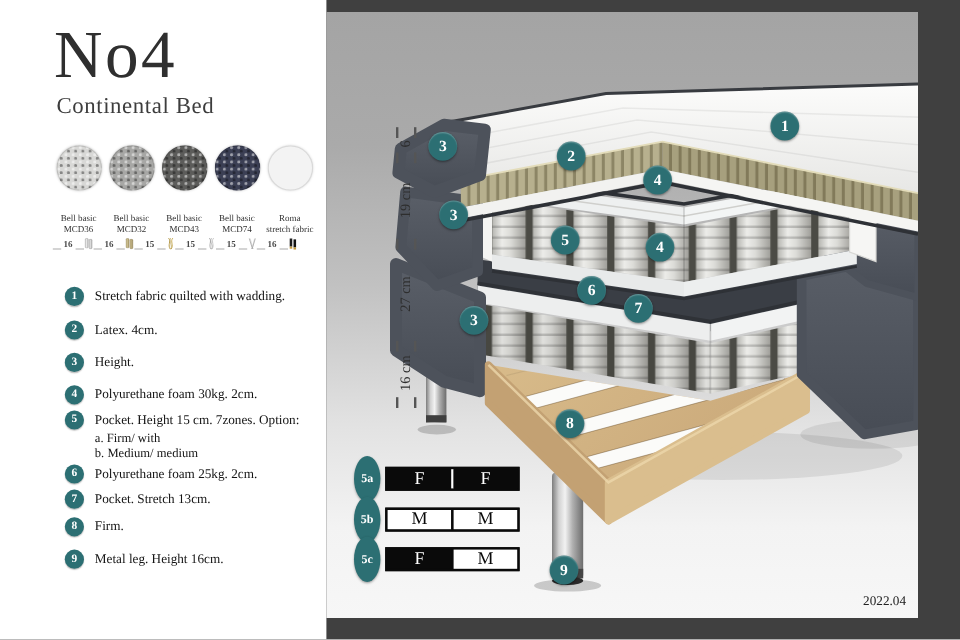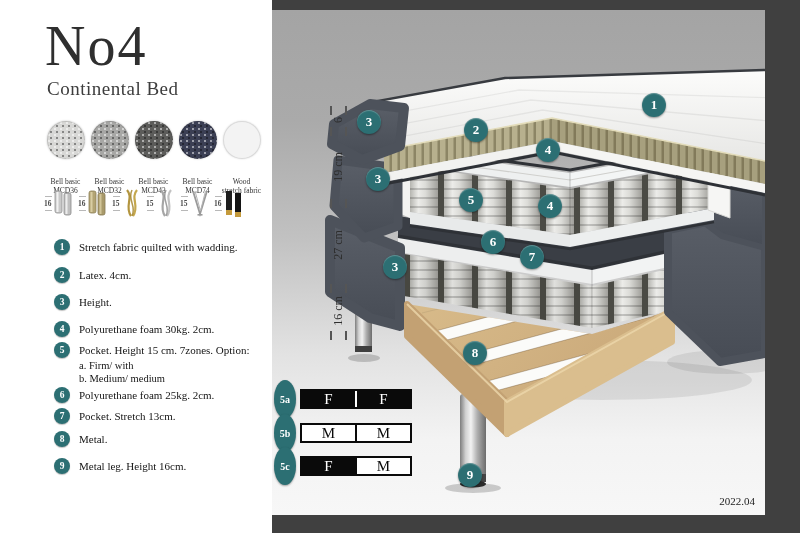--- a/index.html
+++ b/index.html
@@ -22,21 +22,21 @@
       radial-gradient(circle at 2px 2px, rgba(255,255,255,.5) 1px, transparent 1.5px),
       radial-gradient(circle at 4px 5px, rgba(0,0,0,.38) 1px, transparent 1.5px);
       background-size:6px 6px,6px 6px; }
   .sw0 { background-color:#d8d8d6; } .sw1 { background-color:#a7a7a5; }
   .sw2 { background-color:#5c5c5a; } .sw3 { background-color:#3b3f54; }
   .sw4 { background-color:#f3f3f3; box-shadow: inset 0 0 0 1px #d9d9d9, 0 0 2px rgba(0,0,0,.15); }
   .fabric-label { margin-top:18px; font-size:7.5px; color:#333; text-align:center; line-height:1.25; }
 
   .legs { position:absolute; left:44px; top:188px; display:flex; }
   .leg-opt { width:34px; display:flex; align-items:center; }
-  .leg-num { display:flex; flex-direction:column; align-items:flex-end; gap:2px;
+  .leg-num { display:flex; align-items:flex-end; gap:2px;
              font-size:7.5px; font-weight:bold; color:#4a4a4a; }
   .dash { width:7px; height:1px; background:#b8b8b8; }
   .leg-ic { display:block; }
 
   .parts { position:absolute; left:54px; top:239px; width:212px; }
   .prow { display:flex; gap:9px; align-items:flex-start; }
   .pnum { flex:0 0 16px; width:16px; height:16px; border-radius:50%; background:#2c6f73;
           color:#fff; font-size:9.5px; font-weight:bold; display:flex; align-items:center;
           justify-content:center; box-shadow:0 1px 1px rgba(0,0,0,.25); }
   .ptxt { font-size:11px; color:#141414; line-height:16px; white-space:nowrap; }
@@ -55,21 +55,21 @@
 
   .tickpair { position:absolute; width:20px; height:9px; }
   .tickpair i { position:absolute; top:0; width:1.5px; height:9px; background:#555; }
   .tickpair i.t1 { left:2px; } .tickpair i.t2 { left:17px; }
   .dim-label { position:absolute; width:60px; height:14px; text-align:center;
                font-size:12px; color:#2e2e2e; transform:rotate(-90deg); line-height:14px; }
 
   .firm-row { position:absolute; display:flex; align-items:center; gap:4px; }
   .fcirc { width:22px; height:38px; border-radius:50%; background:#2c6f73; color:#fff;
            font-size:10px; font-weight:bold; display:flex; align-items:center;
-           justify-content:center; box-shadow:0 1px 2px rgba(0,0,0,.35); }
+           justify-content:center; box-shadow:0 1px 2px rgba(0,0,0,.35);margin-left:21px; }
   .fbar { width:112px; height:20px; display:flex; border:2px solid #0a0a0a; background:#0a0a0a; }
   .fcell { flex:1; display:flex; align-items:center; justify-content:center;
            font-size:15px; color:#0a0a0a; }
   .fdiv { width:2px; height:100%; }
   .version { position:absolute; right:10px; bottom:8px; font-size:11px; color:#222; }
 </style>
 </head>
 <body>
 
 <div class="page">
@@ -90,21 +90,21 @@
       <div class="fabric">
         <span class="swatch weave sw2"></span>
         <span class="fabric-label"><span>Bell basic</span><br><span>MCD43</span></span>
       </div>
       <div class="fabric">
         <span class="swatch weave sw3"></span>
         <span class="fabric-label"><span>Bell basic</span><br><span>MCD74</span></span>
       </div>
       <div class="fabric">
         <span class="swatch sw4"></span>
-        <span class="fabric-label"><span>Wood</span><br><span>stretch fabric</span></span>
+        <span class="fabric-label"><span>Roma</span><br><span>stretch fabric</span></span>
       </div>
     </div>
 
     <div class="legs">
       <div class="leg-opt">
         <span class="leg-num">
             <i class="dash"></i>
             <span>16</span>
             <i class="dash"></i>
           </span>
@@ -207,21 +207,21 @@
       <div class="prow" style="margin-top:2px">
         <span class="pnum">6</span>
         <span class="ptxt">Polyurethane foam 25kg. 2cm.</span>
       </div>
       <div class="prow" style="margin-top:5px">
         <span class="pnum">7</span>
         <span class="ptxt">Pocket. Stretch 13cm.</span>
       </div>
       <div class="prow" style="margin-top:7px">
         <span class="pnum">8</span>
-        <span class="ptxt">Metal.</span>
+        <span class="ptxt">Firm.</span>
       </div>
       <div class="prow" style="margin-top:11px">
         <span class="pnum">9</span>
         <span class="ptxt">Metal leg. Height 16cm.</span>
       </div>
     </div>
   </aside>
 
   <section class="panel">
 

